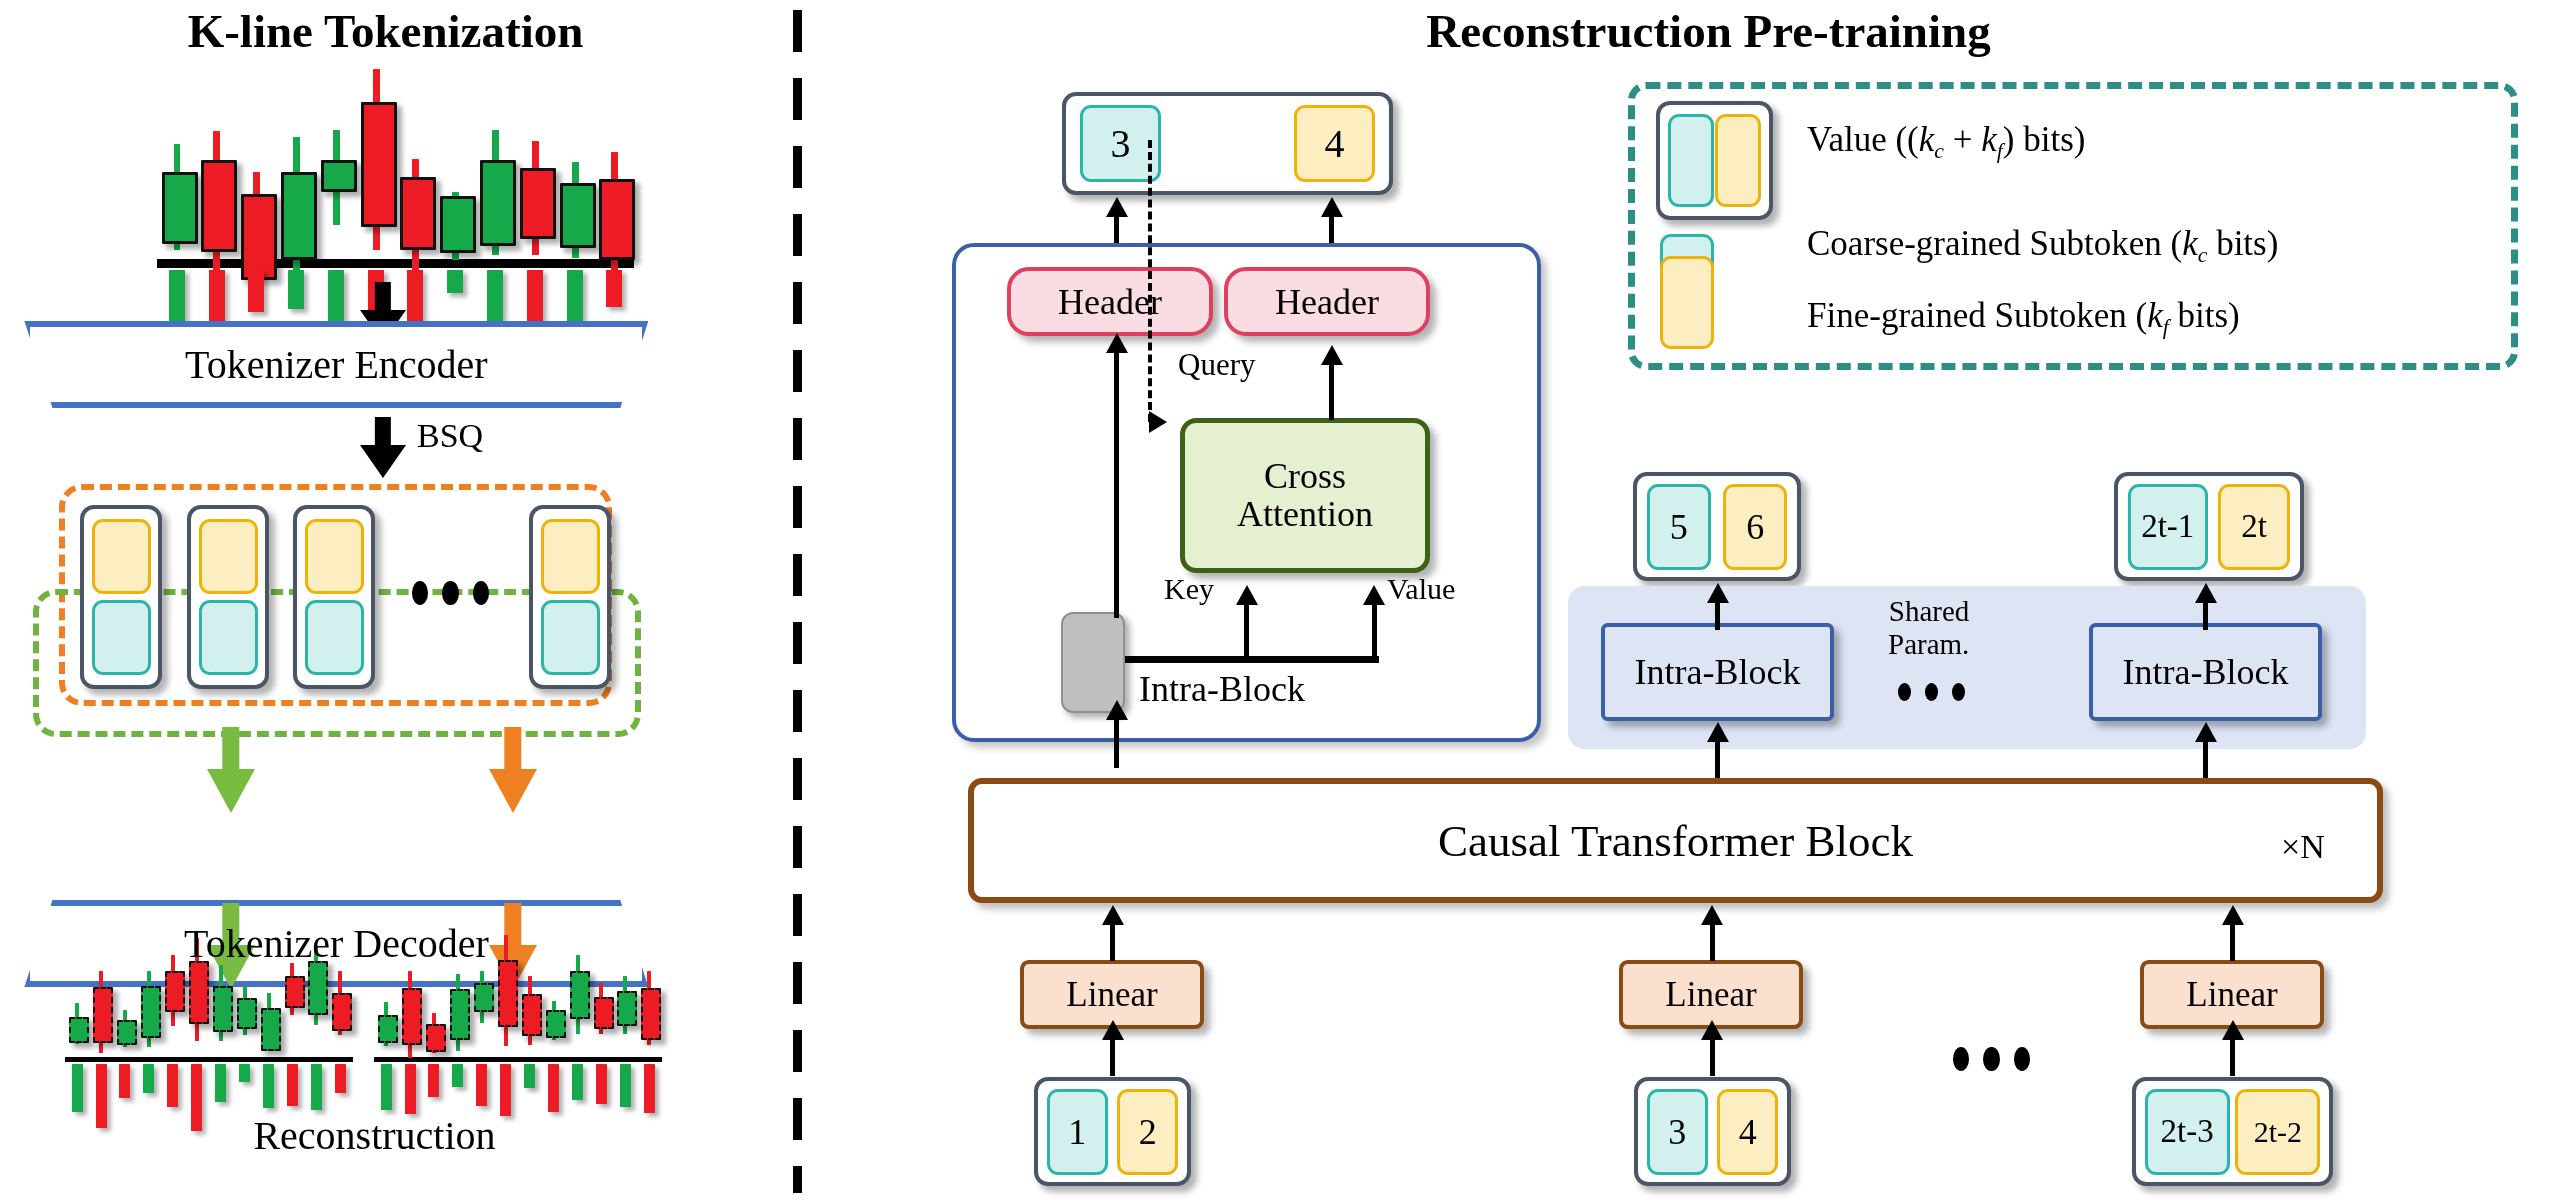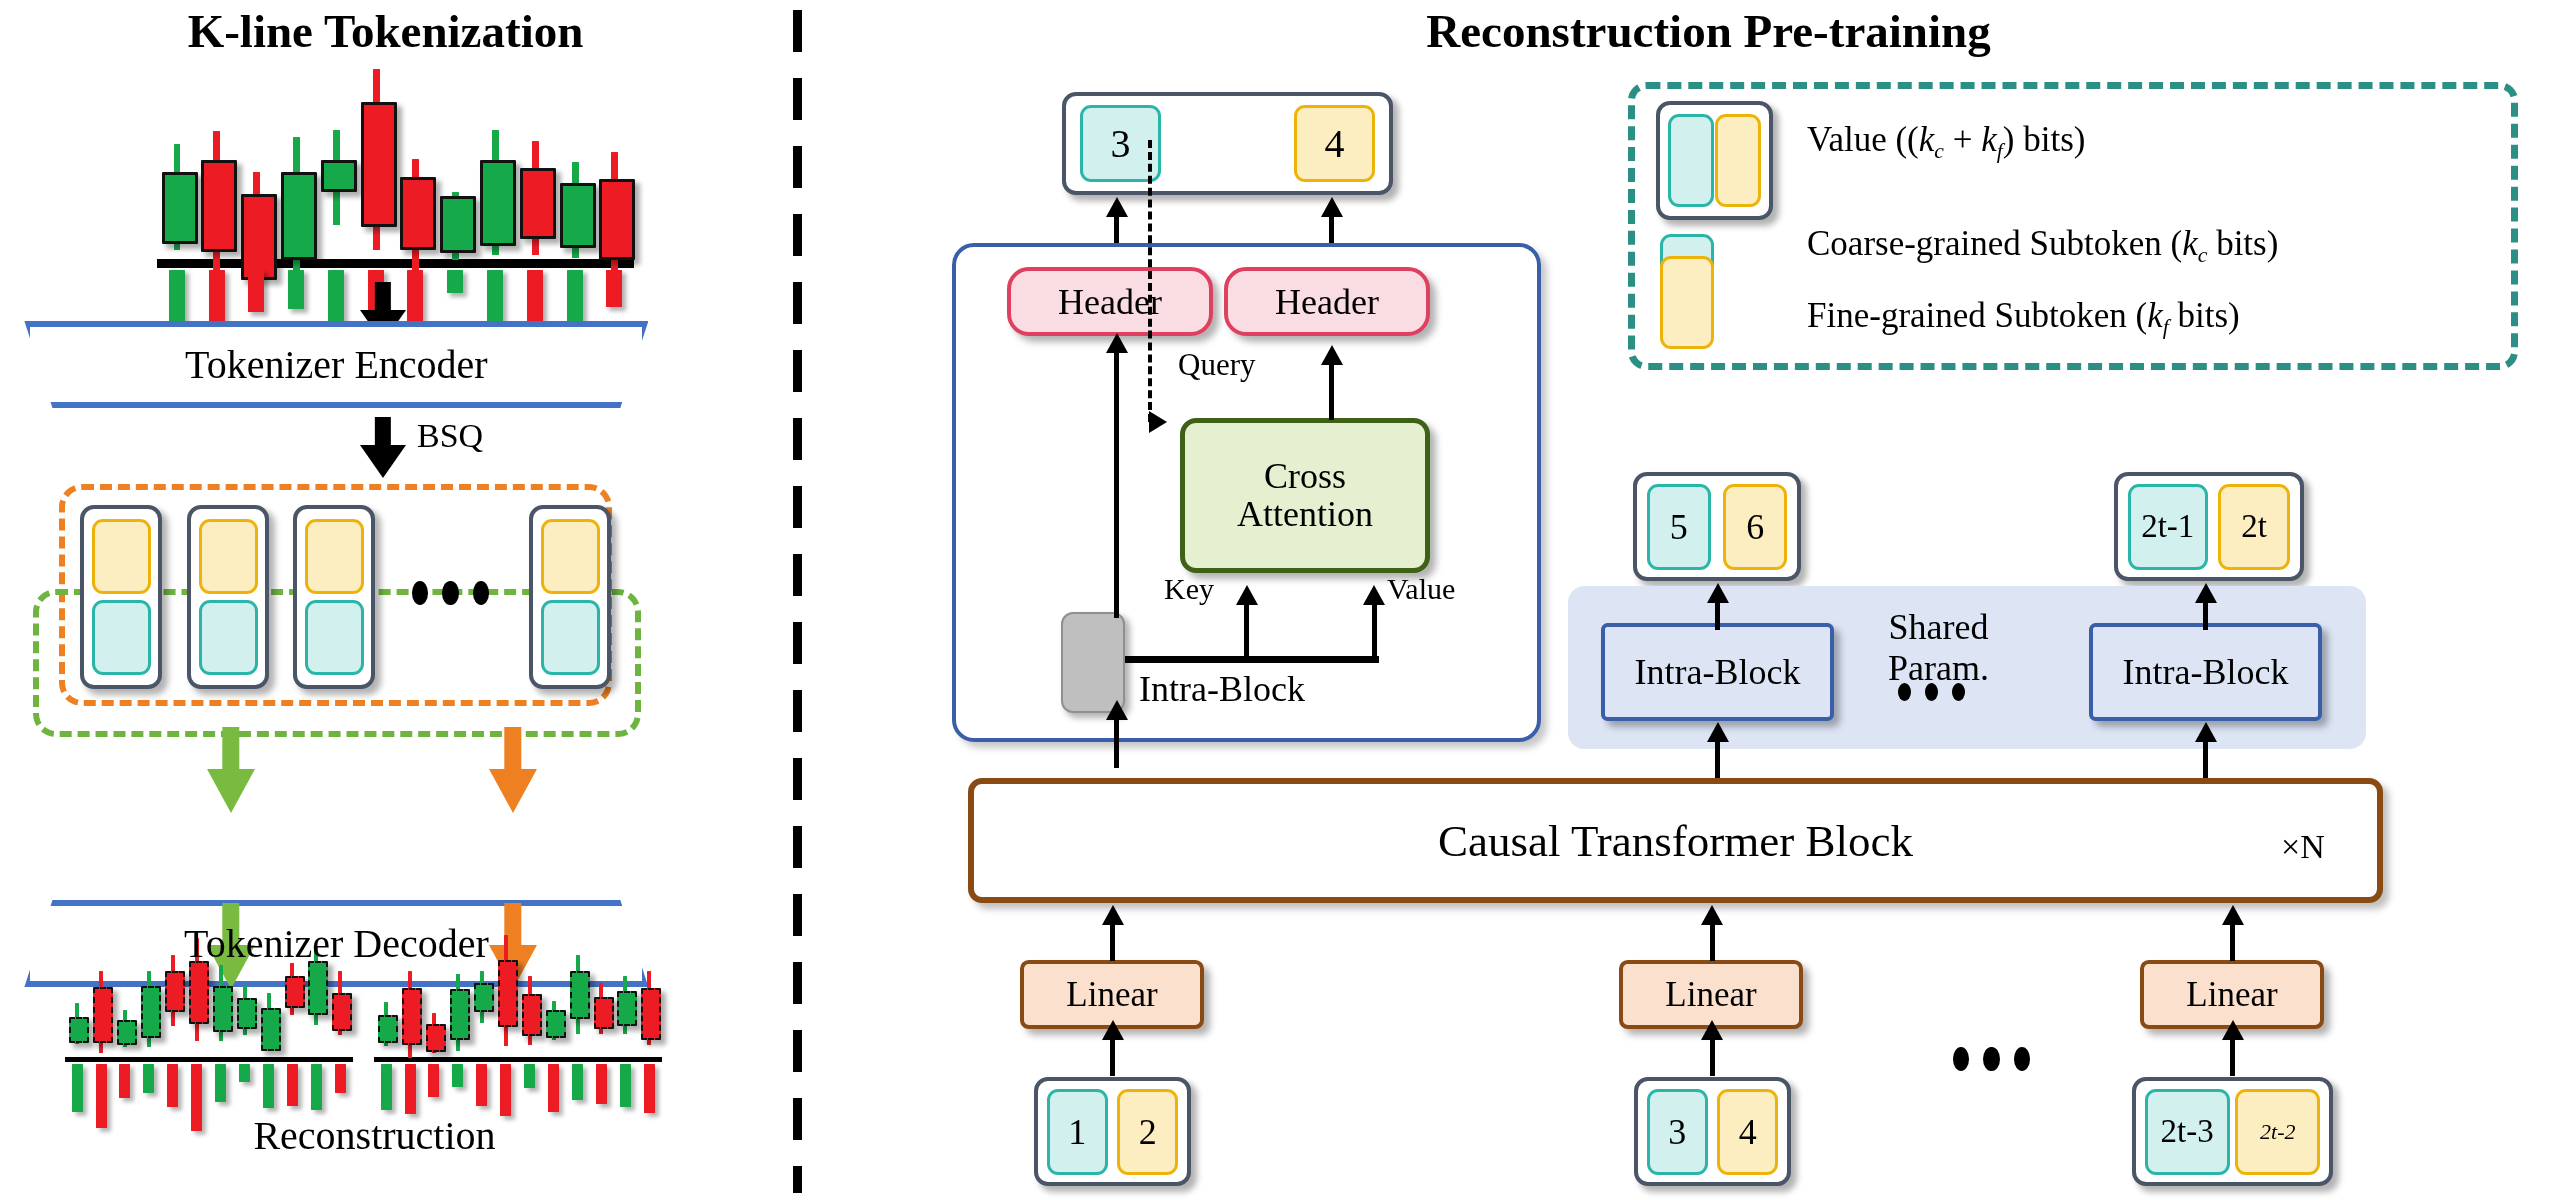--- a/index.html
+++ b/index.html
@@ -356,21 +356,21 @@
 <div class="tokcard" style="left:2114px;top:472px;width:190px;height:109px;justify-content:space-between;padding:0 9.8px;">
   <div class="sub coarse" style="width:80px;height:86px;font-size:33px;">2t-1</div>
   <div class="sub fine" style="width:72px;height:86px;font-size:33px;">2t</div>
 </div>
 
 <div class="shared-band" style="left:1568px;top:586px;width:798px;height:163px;"></div>
 
 <div class="pbox intra-box" style="left:1601px;top:623px;width:233px;height:98px;font-size:36px;">Intra-Block</div>
 <div class="pbox intra-box" style="left:2089px;top:623px;width:233px;height:98px;font-size:36px;">Intra-Block</div>
 
-<div class="lbl" style="left:1888px;top:595px;font-size:36px;text-align:center;white-space:pre-line;line-height:1.15;margin-top:12px;">Shared
+<div class="lbl" style="left:1888px;top:595px;font-size:29px;text-align:right;white-space:pre-line;line-height:1.15;">Shared
 Param.</div>
 <div class="dots sm" style="left:1898px;top:683px;">
     <i></i>
     <i></i>
     <i></i>
   </div>
 
 <div class="arrow-line" style="left:1715px;top:596px;width:4.9px;height:34px;"></div>
 <div class="arrow-head ah-up" style="left:1707px;top:583px;"></div>
 <div class="arrow-line" style="left:2203px;top:596px;width:4.9px;height:34px;"></div>
@@ -412,15 +412,15 @@
     <i></i>
   </div>
 
 <div class="pbox linear-box" style="left:2140px;top:960px;width:184px;height:69px;font-size:35px;">Linear</div>
 <div class="arrow-line" style="left:2230px;top:917px;width:4.9px;height:44px;"></div>
 <div class="arrow-head ah-up" style="left:2222px;top:905px;"></div>
 <div class="arrow-line" style="left:2230px;top:1032px;width:4.9px;height:44px;"></div>
 <div class="arrow-head ah-up" style="left:2222px;top:1020px;"></div>
 <div class="tokcard" style="left:2132px;top:1077px;width:201px;height:109px;justify-content:space-between;padding:0 8.7px;">
   <div class="sub coarse" style="width:85px;height:86px;font-size:33px;">2t-3</div>
-  <div class="sub fine" style="width:85px;height:86px;font-size:22px;font-style:italic;">2t-2</div>
+  <div class="sub fine" style="width:85px;height:86px;font-size:30px;">2t-2</div>
 </div>
 
 
 </body></html>

